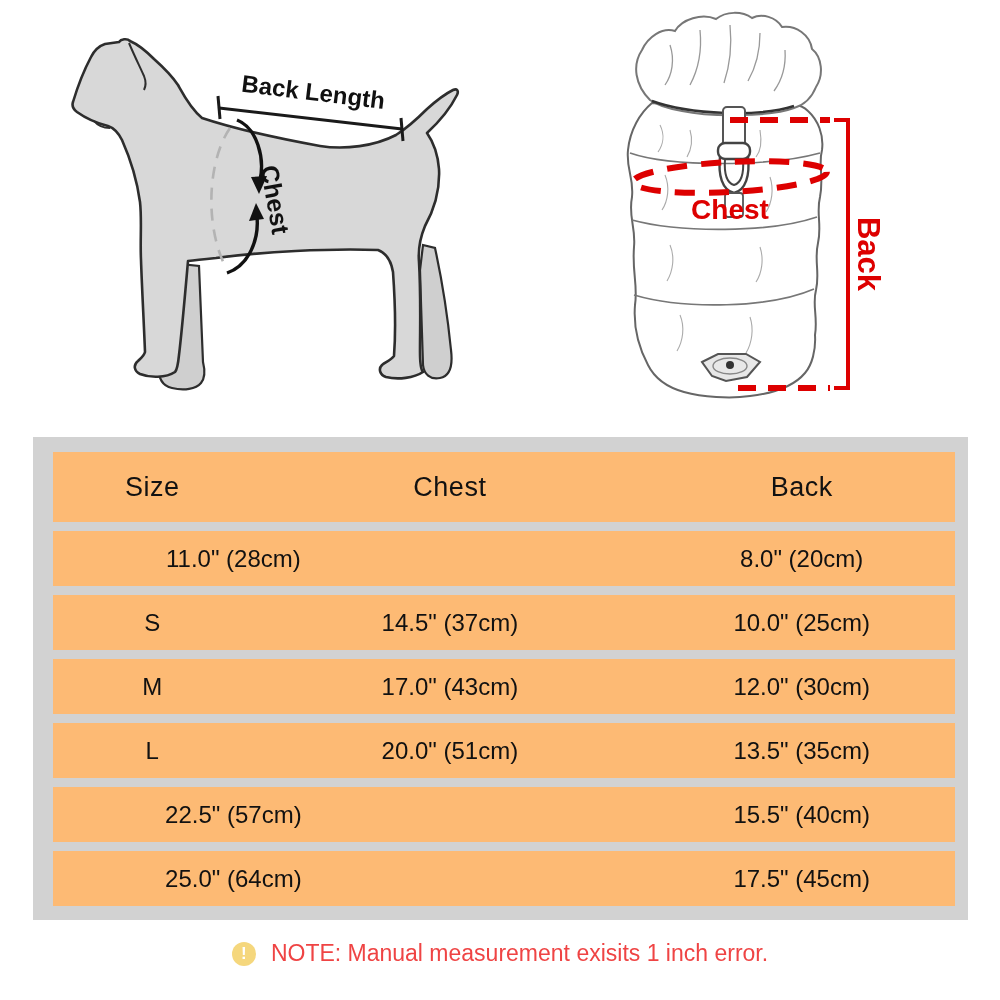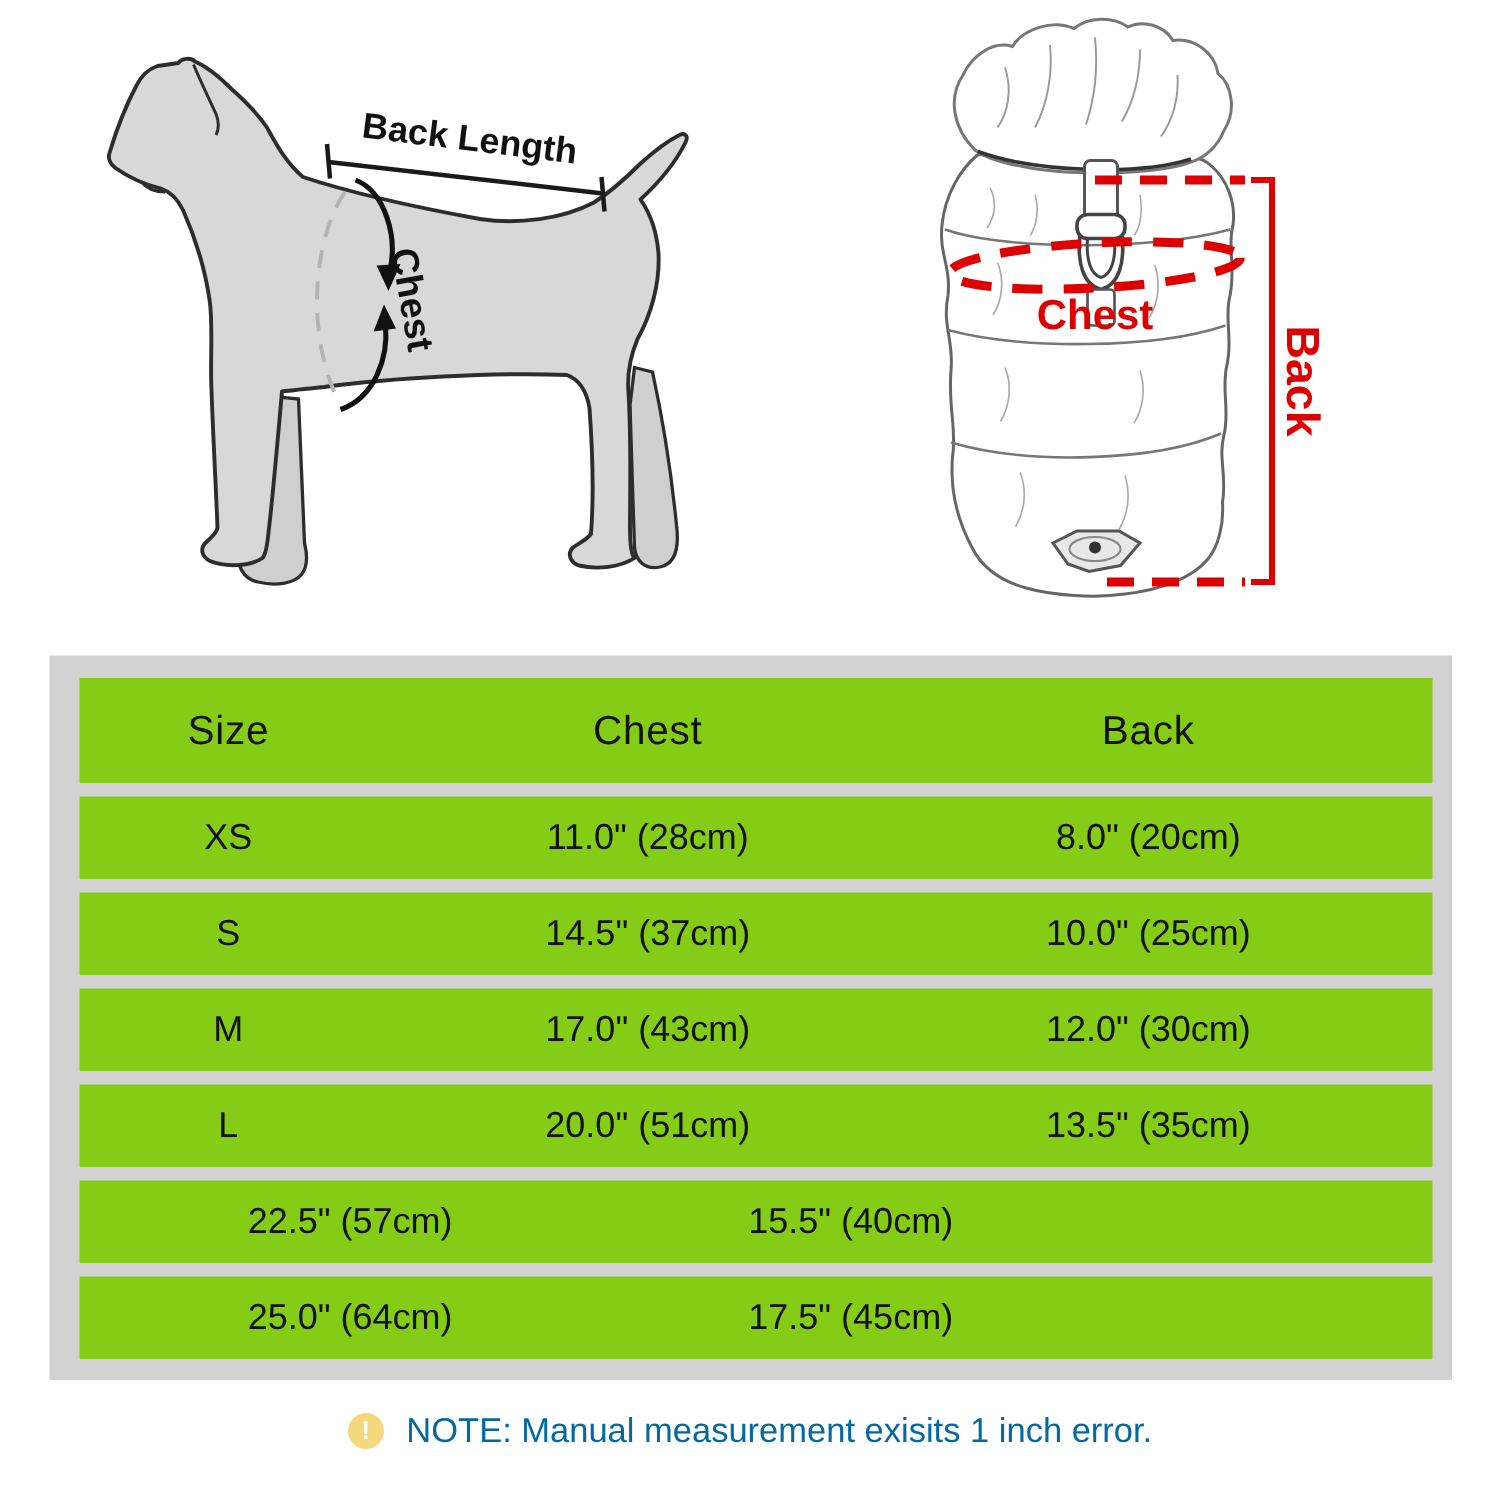--- a/index.html
+++ b/index.html
@@ -11,40 +11,40 @@
   #dog-svg{left:30px;top:10px;}
   #vest-svg{left:590px;top:5px;}
 
   .size-table{
     position:absolute;left:33px;top:437px;width:935px;height:483px;
     background:#d2d2d2;box-sizing:border-box;
     padding:15px 13px 13px 20px;
     display:flex;flex-direction:column;gap:9px;
   }
   .table-row{
-    background:#84cc16;display:flex;align-items:center;
-    height:55px;flex:0 0 auto;font-size:24px;
+    background:#fdba74;display:flex;align-items:center;
+    height:55px;flex:0 0 auto;font-size:24px;justify-content:space-between;
   }
   .table-row.table-header{height:70px;font-size:27px;font-weight:500;letter-spacing:0.5px;}
   .cell{text-align:center;}
   .col-size{width:22%;}
   .col-chest{width:40%;}
   .col-back{width:34%;}
 
   .note{
     position:absolute;left:0;top:940px;width:1000px;
     display:flex;justify-content:center;align-items:center;gap:15px;
   }
   .note-icon{
     width:24px;height:24px;border-radius:50%;
     background:#f5d77d;color:#ffffff;
     display:flex;align-items:center;justify-content:center;
     font-size:17px;font-weight:700;flex:0 0 auto;
   }
-  .note-text{font-size:23px;color:#0369a1;}
+  .note-text{font-size:23px;color:#ef4444;}
 
   svg text{font-family:"Liberation Sans","DejaVu Sans",sans-serif;}
 </style>
 </head>
 <body>
 
 <div class="page">
 
   <svg id="dog-svg" class="diagram-svg" width="450" height="415" viewBox="0 0 450 415" xmlns="http://www.w3.org/2000/svg">
 
@@ -185,21 +185,20 @@
     <text x="276" y="249" transform="rotate(90 276 249)" font-size="31" font-weight="700" fill="#dd0000" text-anchor="middle" dominant-baseline="middle">Back</text>
   </svg>
 
   <div class="size-table">
     <div class="table-row table-header">
       <div class="cell col-size">Size</div>
       <div class="cell col-chest">Chest</div>
       <div class="cell col-back">Back</div>
     </div>
     <div class="table-row">
-      <div class="cell col-size">XS</div>
       <div class="cell col-chest">11.0" (28cm)</div>
       <div class="cell col-back">8.0" (20cm)</div>
     </div>
     <div class="table-row">
       <div class="cell col-size">S</div>
       <div class="cell col-chest">14.5" (37cm)</div>
       <div class="cell col-back">10.0" (25cm)</div>
     </div>
     <div class="table-row">
       <div class="cell col-size">M</div>

